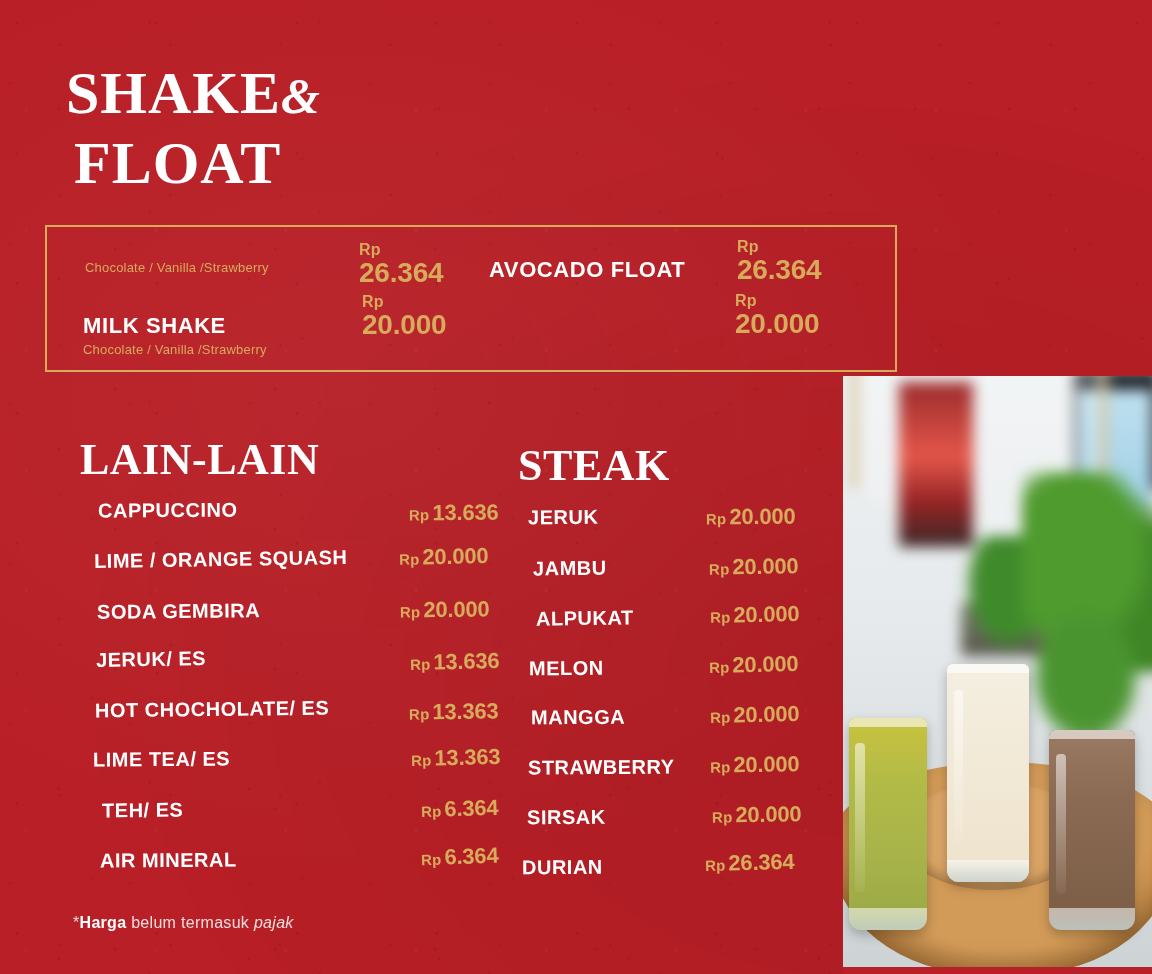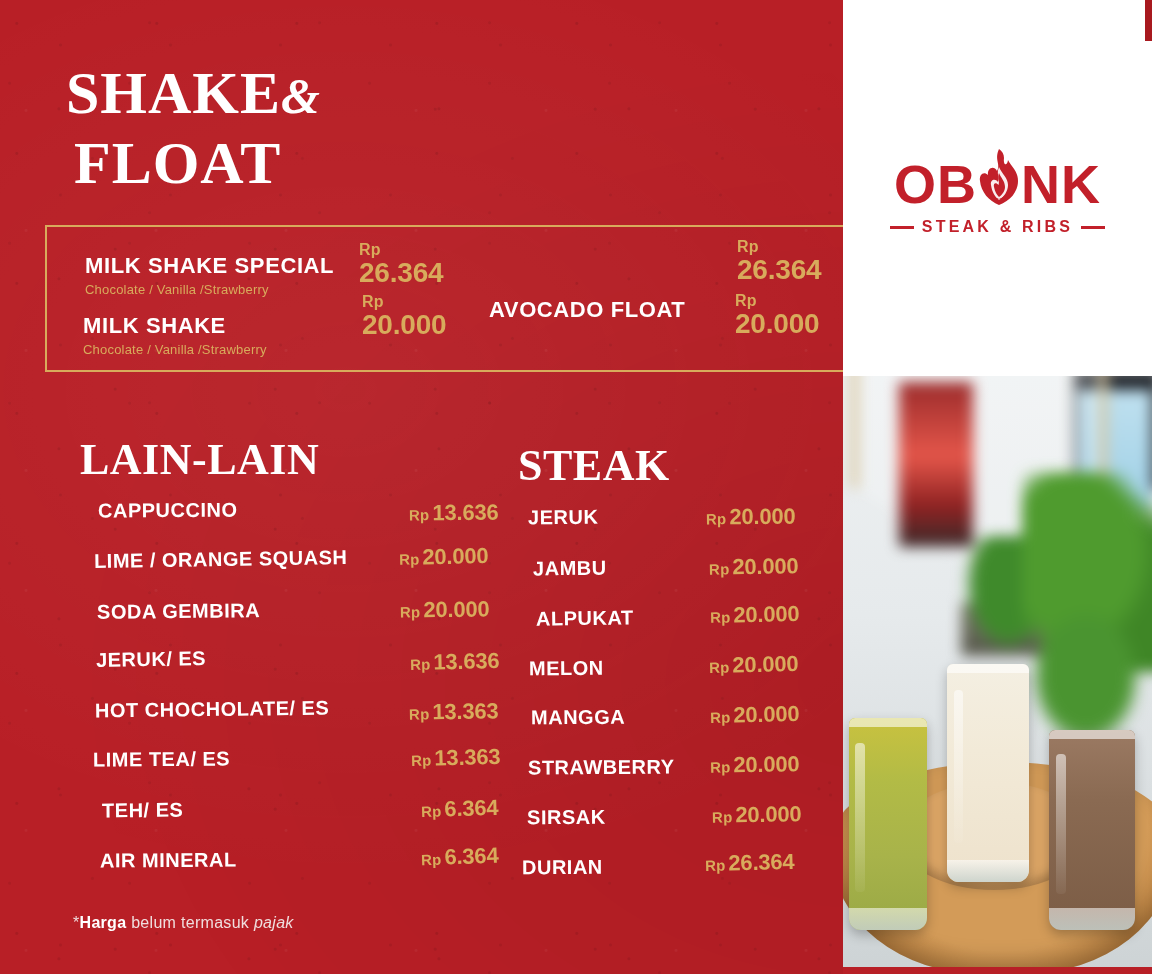--- a/index.html
+++ b/index.html
@@ -296,69 +296,41 @@
 </head>
 <body>
 
 <div class="page">
 
   <div class="heading">
     <span>SHAKE</span><span class="amp">&amp;</span>
     <span class="l2">FLOAT</span>
   </div>
 
-  <div class="logo-panel">
-    <div class="edge-strip"></div>
-    <div class="logo">
-      <div class="logo-word">
-        <span>OB</span>
-        <span class="flame-slot">
-          <svg width="48" height="70" viewBox="0 0 48 70" aria-hidden="true">
-            <path d="M24 2 C19 13 26 17 22 24 C19 18 12 21 13 28 C9 24 4 27 5 34
-                     C6 45 14 54 24 58 C35 54 43 45 43 34 C43 24 36 19 33 13
-                     C32 20 28 18 29 11 C29 7 27 4 24 2 Z" fill="#c2202a"></path>
-            <path d="M24 20 C21 27 25 30 23 35 C20 31 15 33 16 38
-                     C17 45 20 50 24 53 C29 50 33 44 33 38 C33 31 27 27 24 20 Z" fill="#ffffff" opacity="0.92"></path>
-            <path d="M24 26 C22 31 25 34 23.5 38 C21 35 18 36 19 40
-                     C20 45 22 48 24 50 C27 48 30 44 30 40 C30 34 26 31 24 26 Z" fill="#c2202a"></path>
-            <path d="M14 44 C17 48 21 51 24 52 C21 53 16 50 14 44 Z" fill="#c2202a"></path>
-            <path d="M34 44 C31 48 27 51 24 52 C27 53 32 50 34 44 Z" fill="#c2202a"></path>
-          </svg>
-        </span>
-        <span>NK</span>
-      </div>
-      <div class="logo-sub">
-        <span class="rule"></span>
-        <span>STEAK &amp; RIBS</span>
-        <span class="rule"></span>
-      </div>
-    </div>
-  </div>
 
   <div class="shake-box">
 
     <div class="shake-col" style="left:38px; top:28px;">
-      <div class="shake-name">MILK SHAKE SPECIAL</div>
       <div class="shake-desc">Chocolate / Vanilla /Strawberry</div>
     </div>
     <div class="price-stack" style="left:312px; top:15px;">
       <span class="cur">Rp</span>
       <span class="amt">26.364</span>
     </div>
 
     <div class="shake-col" style="left:36px; top:88px;">
       <div class="shake-name">MILK SHAKE</div>
       <div class="shake-desc">Chocolate / Vanilla /Strawberry</div>
     </div>
     <div class="price-stack" style="left:315px; top:67px;">
       <span class="cur">Rp</span>
       <span class="amt">20.000</span>
     </div>
 
-    <div class="shake-col" style="left:442px; top:32px;margin-top:40px;">
+    <div class="shake-col" style="left:442px; top:32px;">
       <div class="shake-name">AVOCADO FLOAT</div>
     </div>
     <div class="price-stack" style="left:690px; top:12px;">
       <span class="cur">Rp</span>
       <span class="amt">26.364</span>
     </div>
 
     <div class="price-stack" style="left:688px; top:66px;">
       <span class="cur">Rp</span>
       <span class="amt">20.000</span>

